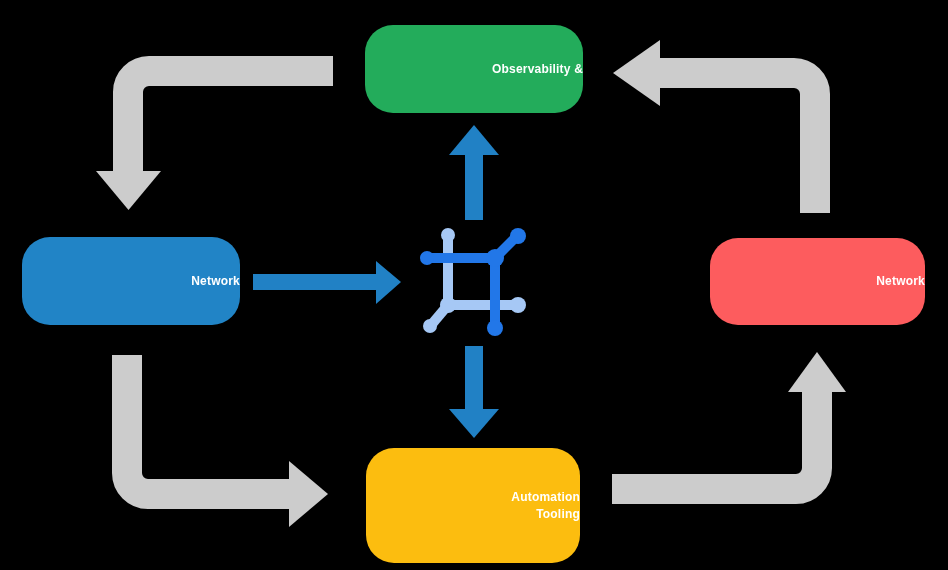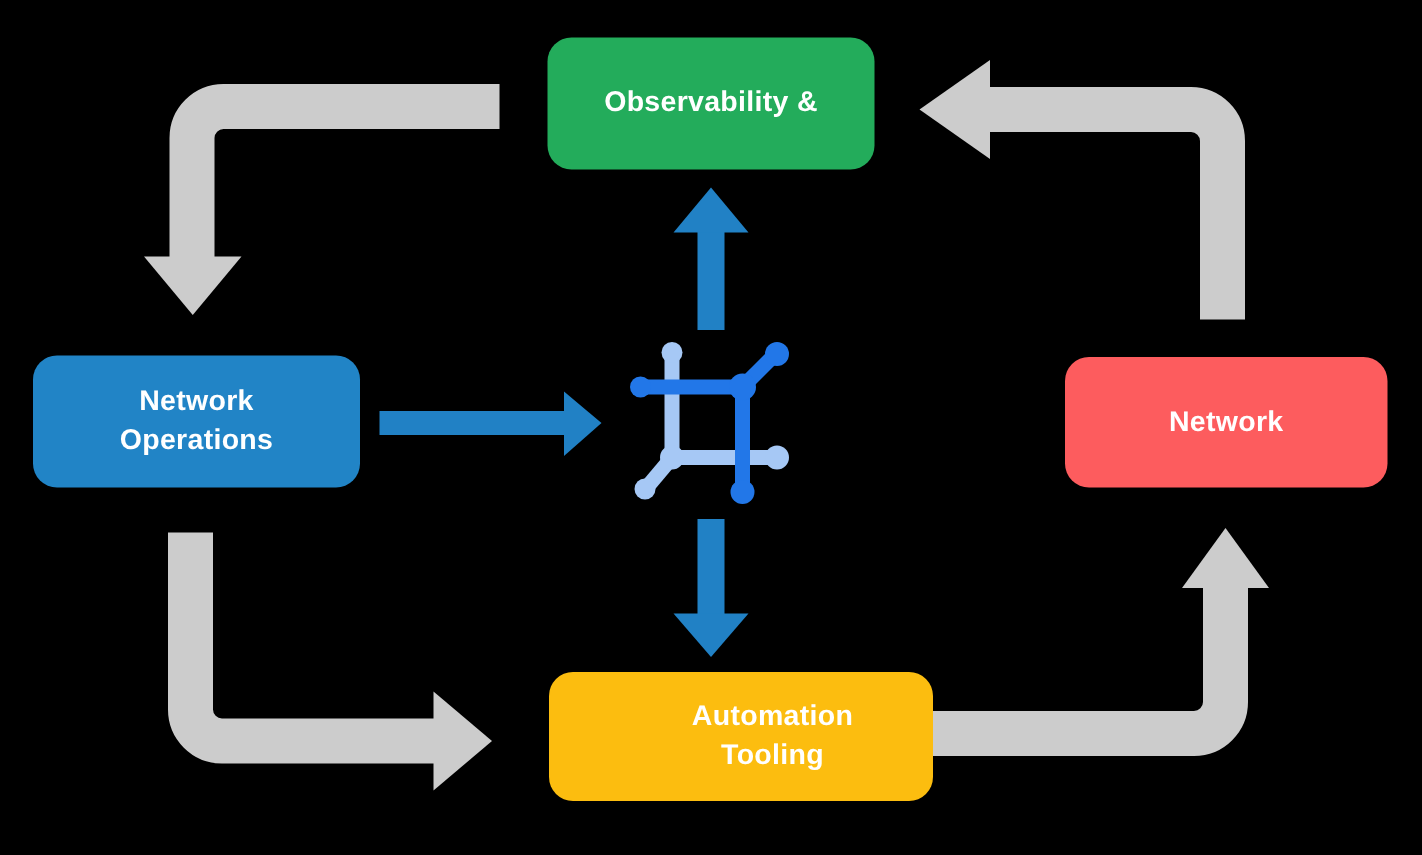--- a/index.html
+++ b/index.html
@@ -5,29 +5,29 @@
   html,body{margin:0;padding:0;background:#000;}
   .canvas{
     position:relative;
     width:948px;height:570px;
     overflow:hidden;
     font-family:"Liberation Sans", sans-serif;
   }
   .layer{position:absolute;left:0;top:0;width:948px;height:570px;}
   .node{
     position:absolute;
-    display:flex;flex-direction:column;align-items:center;justify-content:center;
-    border-radius:16px;
-    font-size:19px;font-weight:600;line-height:1.36;letter-spacing:.2px;
+    display:flex;flex-direction:column;align-items:flex-end;justify-content:center;
+    border-radius:28px;
+    font-size:12px;font-weight:600;line-height:1.36;letter-spacing:.2px;
     text-align:center;
   }
   #node-observability{left:365px;top:25px;width:218px;height:88px;}
   #node-operations{left:22px;top:237px;width:218px;height:88px;}
   #node-infrastructure{left:710px;top:238px;width:215px;height:87px;}
-  #node-automation{left:366px;top:448px;width:214px;height:86px;padding-left:42px;}
+  #node-automation{left:366px;top:448px;width:214px;height:115px;}
 </style>
 </head>
 <body>
 
 <div class="canvas" style="background-color: rgb(0, 0, 0);">
 
   <svg class="layer" viewBox="0 0 948 570">
 
     <g>
       <path d="M 333 71 L 149 71 A 21 21 0 0 0 128 92 L 128 172" fill="none" stroke-width="30" stroke="#cccccc"></path>
@@ -83,21 +83,20 @@
       <circle cx="495" cy="258" r="9" fill="#2277e8"></circle>
     </g>
   </svg>
 
   <div class="node" id="node-observability" style="background-color: rgb(35, 172, 91);">
     <span style="color: rgb(255, 255, 255);">Observability &amp;</span>
   </div>
 
   <div class="node" id="node-operations" style="background-color: rgb(33, 132, 198);">
     <span style="color: rgb(255, 255, 255);">Network</span>
-    <span style="color: rgb(255, 255, 255);">Operations</span>
   </div>
 
   <div class="node" id="node-infrastructure" style="background-color: rgb(253, 92, 94);">
     <span style="color: rgb(255, 255, 255);">Network</span>
   </div>
 
   <div class="node" id="node-automation" style="background-color: rgb(252, 189, 15);">
     <span style="color: rgb(255, 255, 255);">Automation</span>
     <span style="color: rgb(255, 255, 255);">Tooling</span>
   </div>

